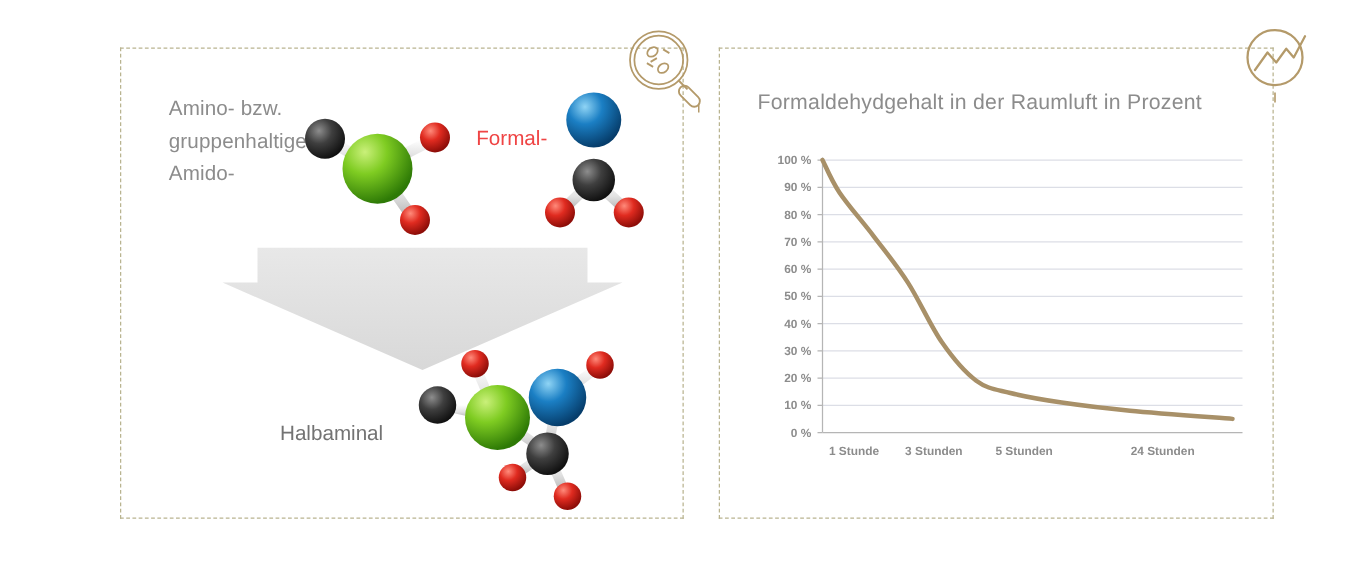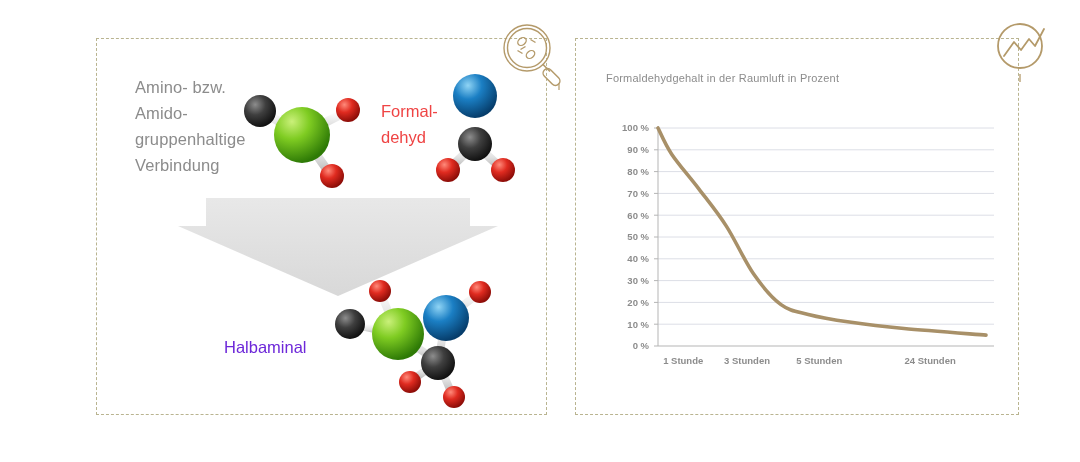--- a/index.html
+++ b/index.html
@@ -54,21 +54,21 @@
     width: 90px;
     font-size: 16.5px;
     line-height: 26px;
     color: #ef4444;
   }
   #product-label {
     position: absolute;
     left: 224px;
     top: 338px;
     font-size: 16.5px;
-    color: #6d28d9;
+    color: #737373;
   }
 
   
   #reaction-arrow {
     position: absolute;
     left: 178px;
     top: 198px;
     width: 320px;
     height: 98px;
   }
@@ -77,21 +77,21 @@
   .molecule { position: absolute; }
   #molecule-amino        { left: 236px; top: 82px;  width: 132px; height: 112px; }
   #molecule-formaldehyde { left: 428px; top: 68px;  width: 96px;  height: 120px; }
   #molecule-halbaminal   { left: 322px; top: 270px; width: 184px; height: 140px; }
 
   
   #chart-title {
     position: absolute;
     left: 606px;
     top: 72px;
-    font-size: 11px;
+    font-size: 17px;
     color: #8c8c8c;
     letter-spacing: .2px;
     white-space: nowrap;
   }
   #chart-area {
     position: absolute;
     left: 600px;
     top: 118px;
     width: 400px;
     height: 265px;
@@ -117,28 +117,26 @@
   <line x1="34.5" y1="19.5" x2="39.5" y2="22.5" stroke="#b49a6a" stroke-width="1.4"></line>
   <line x1="21.5" y1="30.5" x2="26.5" y2="33.5" stroke="#b49a6a" stroke-width="1.4"></line>
   <line x1="29.5" y1="26.5" x2="24.5" y2="29.5" stroke="#b49a6a" stroke-width="1.4"></line>
   <line x1="46.5" y1="44" x2="54" y2="51.5" stroke="#b49a6a" stroke-width="1.6"></line>
   <rect x="51" y="47" width="9" height="20" rx="4.5" fill="none" stroke="#b49a6a" stroke-width="1.5" transform="rotate(-45 55.5 57)"></rect>
   <line x1="63" y1="63.5" x2="63" y2="70" stroke="#b49a6a" stroke-width="1.2"></line>
 </svg>
 
 <div id="reactant-label">
   <div>Amino- bzw.</div>
+  <div>gruppenhaltige</div>
   <div>Amido-</div>
-  <div>gruppenhaltige</div>
-  <div>Verbindung</div>
 </div>
 
 <div id="formaldehyde-label">
   <div>Formal-</div>
-  <div>dehyd</div>
 </div>
 
 <svg class="molecule" id="molecule-amino" viewBox="0 0 132 112">
   <defs>
     <radialGradient id="gCarbon" cx="35%" cy="30%" r="72%">
       <stop offset="0%" stop-color="#8d8d8d"></stop>
         <stop offset="45%" stop-color="#3f3f3f"></stop>
         <stop offset="100%" stop-color="#101010"></stop>
     </radialGradient>
     <radialGradient id="gOxy" cx="35%" cy="28%" r="72%">

